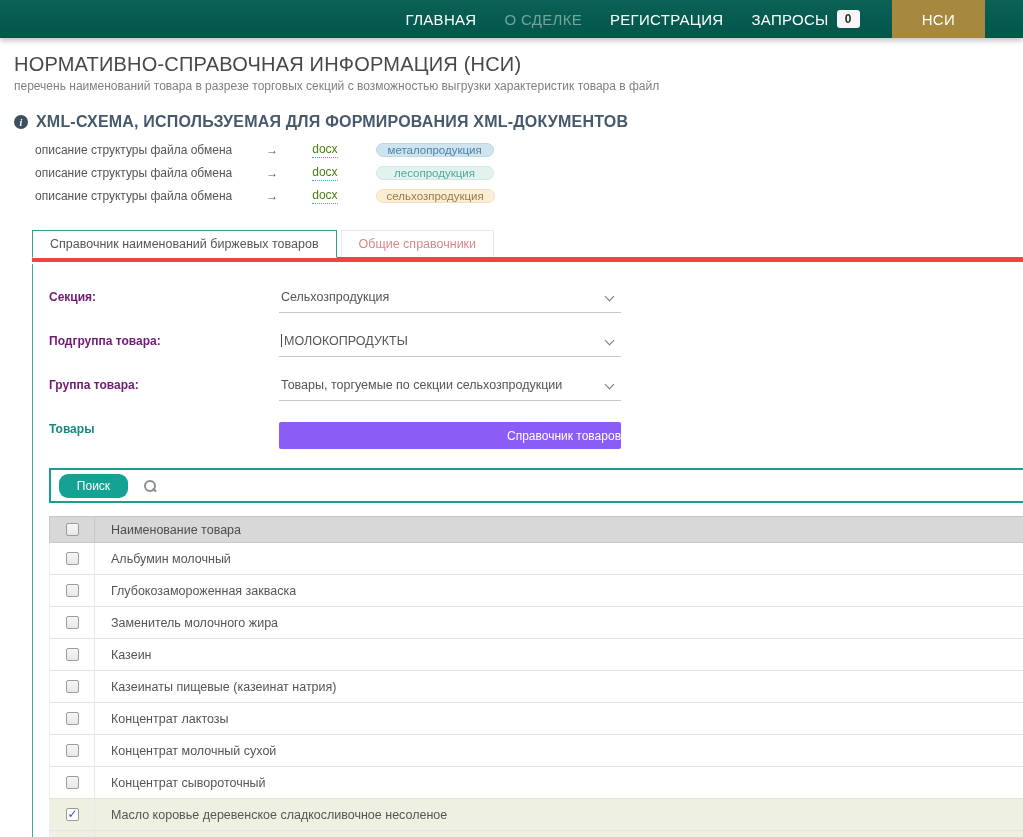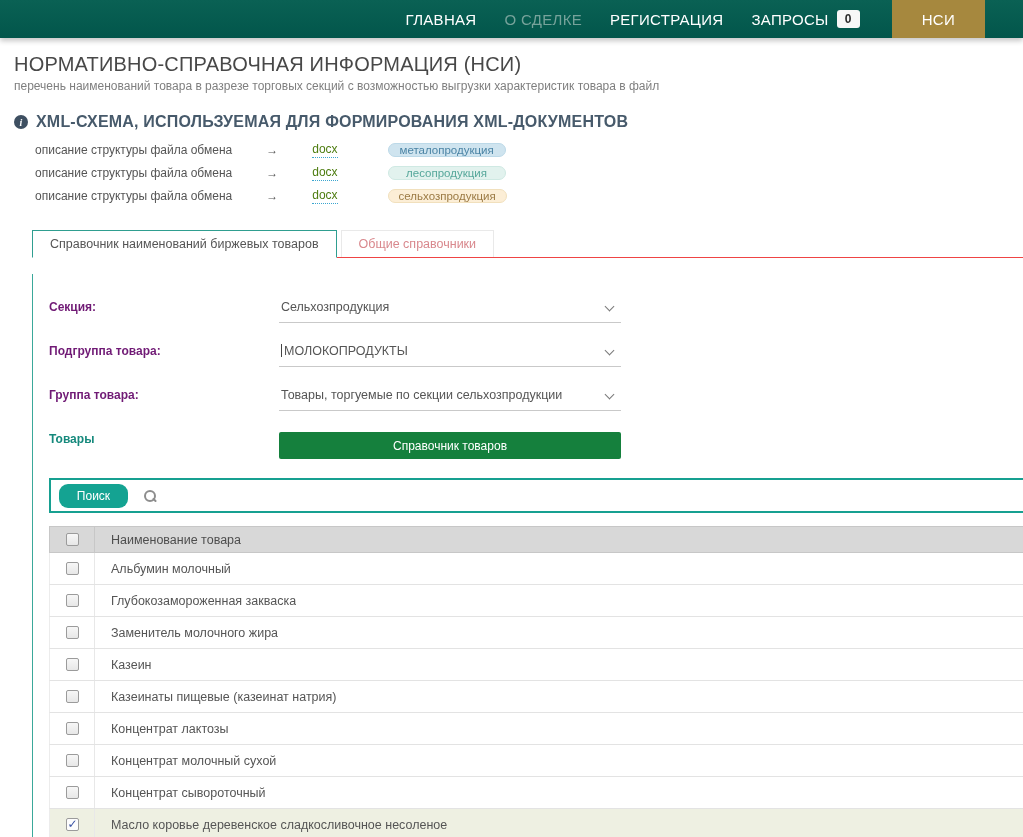--- a/index.html
+++ b/index.html
@@ -39,26 +39,26 @@
     width:14px; height:14px; border-radius:50%; background:#3e4f61; color:#fff;
     font-size:10px; font-weight:bold; font-family:"Liberation Serif",serif; font-style:italic;
     display:inline-flex; align-items:center; justify-content:center; margin-right:8px; flex:none;
   }
   .xml-heading-text { font-size:16px; font-weight:bold; color:#475a6b; letter-spacing:.2px; }
   .exchange-rows { margin:7px 0 0 21px; }
   .exchange-row { display:flex; align-items:center; height:23px; font-size:12px; color:#555;gap:28px; }
   .exchange-arrow { margin:0 6px; color:#555; }
   .doc-link { color:#4d7c0f; border-bottom:1px dotted #3ba6d0; cursor:pointer; padding-bottom:1px; }
   .badge {
-    margin-left:22px; min-width:118px; text-align:center; font-size:11.5px;
+    margin-left:10px; min-width:118px; text-align:center; font-size:11.5px;
     padding:0 10px; border:1px solid; border-radius:9px; cursor:pointer;
   }
 
   
-  .tabs { display:flex; align-items:flex-end; margin:23px 0 16px 18px; border-bottom:1px solid #ef4444; padding-right:10px; }
+  .tabs { display:flex; align-items:flex-end; margin:23px 0 2px 18px; border-bottom:5px solid #ef4444; padding-right:10px; }
   .tab { font-size:12.5px; padding:6px 17px; background:#fff; cursor:pointer; white-space:nowrap; }
   .tab.active { border:1px solid #2f9e90; border-bottom:1px solid #fff; margin-bottom:-1px; color:#555; }
   .tab.inactive { border:1px solid #e9e9e9; border-bottom:none; color:#d9888d; margin-left:4px; }
   .tabs .tab-filler { flex:1; }
 
   
   .panel { margin-left:18px; border-left:1px solid #3aa89a; padding:24px 0 0 16px; min-height:590px; }
 
   .form-row { display:flex; align-items:flex-start; margin-bottom:19px; }
   .form-label { width:230px; font-size:12px; font-weight:bold; color:#701a75; padding-top:2px; }
@@ -66,22 +66,22 @@
   .select {
     width:342px; position:relative; border-bottom:1px solid #c9c9c9;
     padding:2px 22px 8px 2px; font-size:12.5px; color:#555; cursor:pointer;
   }
   .chev {
     position:absolute; right:8px; top:5px; width:7px; height:7px;
     border-right:1.5px solid #7a7a7a; border-bottom:1.5px solid #7a7a7a; transform:rotate(45deg);
   }
   .caret { display:inline-block; width:1px; height:13px; background:#444; margin-right:2px; vertical-align:-2px; }
   .primary-btn {
-    width:342px; height:27px; background:#15803d; color:#fff; border:none; border-radius:2px;
-    font-size:12px; font-family:inherit; cursor:pointer; margin-top:2px;
+    width:342px; height:27px; background:#8b5cf6; color:#fff; border:none; border-radius:2px;
+    font-size:12px; font-family:inherit; cursor:pointer; margin-top:2px;text-align:right;
   }
 
   
   .search-box {
     margin-top:12px; width:981px; height:35px; border:2px solid #17a091;
     display:flex; align-items:center; padding:0 8px; background:#fff;
   }
   .search-btn {
     background:#14a392; color:#fff; border:none; border-radius:9px; width:69px; height:24px;
     font-size:12px; font-family:inherit; cursor:pointer; flex:none;

